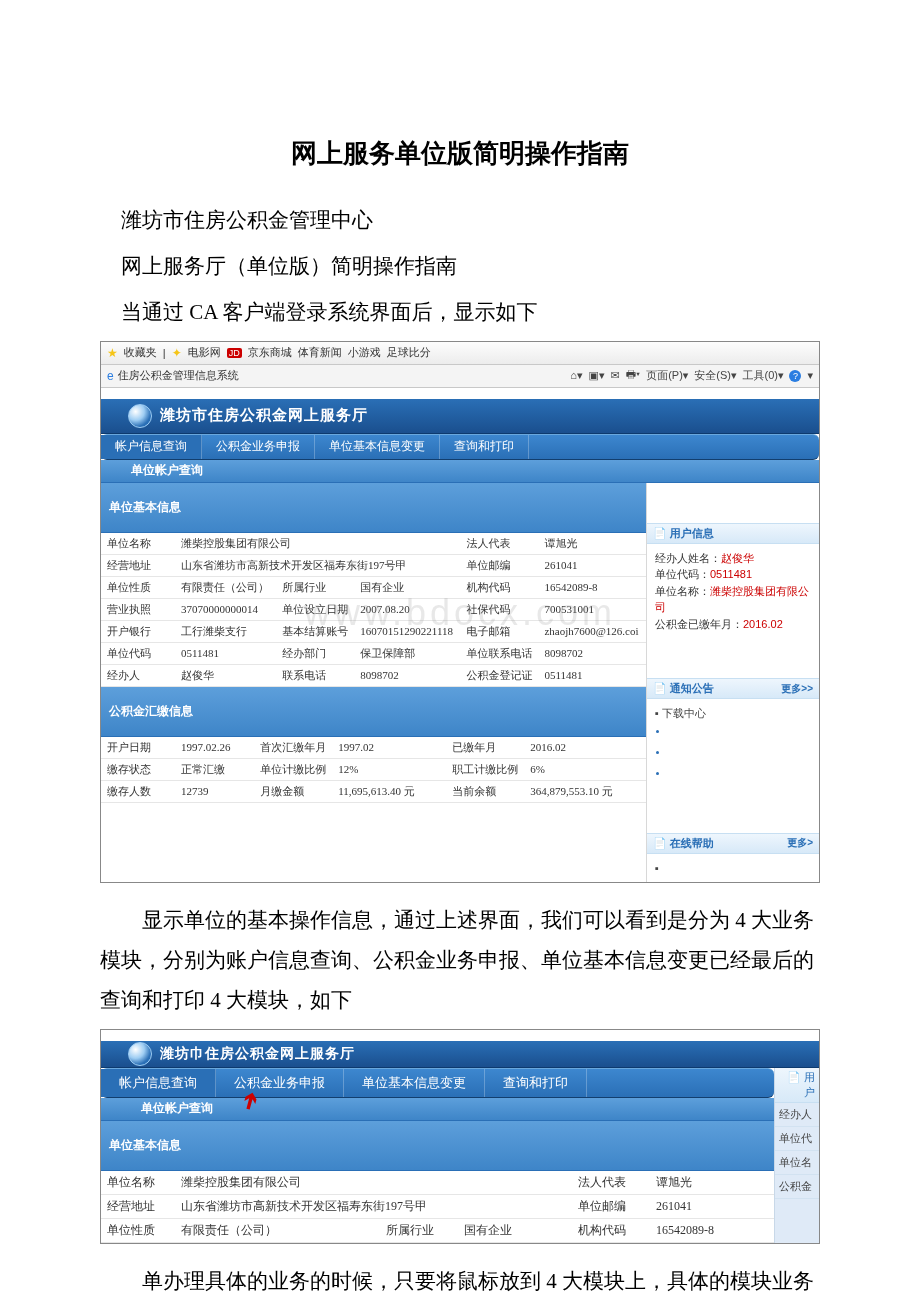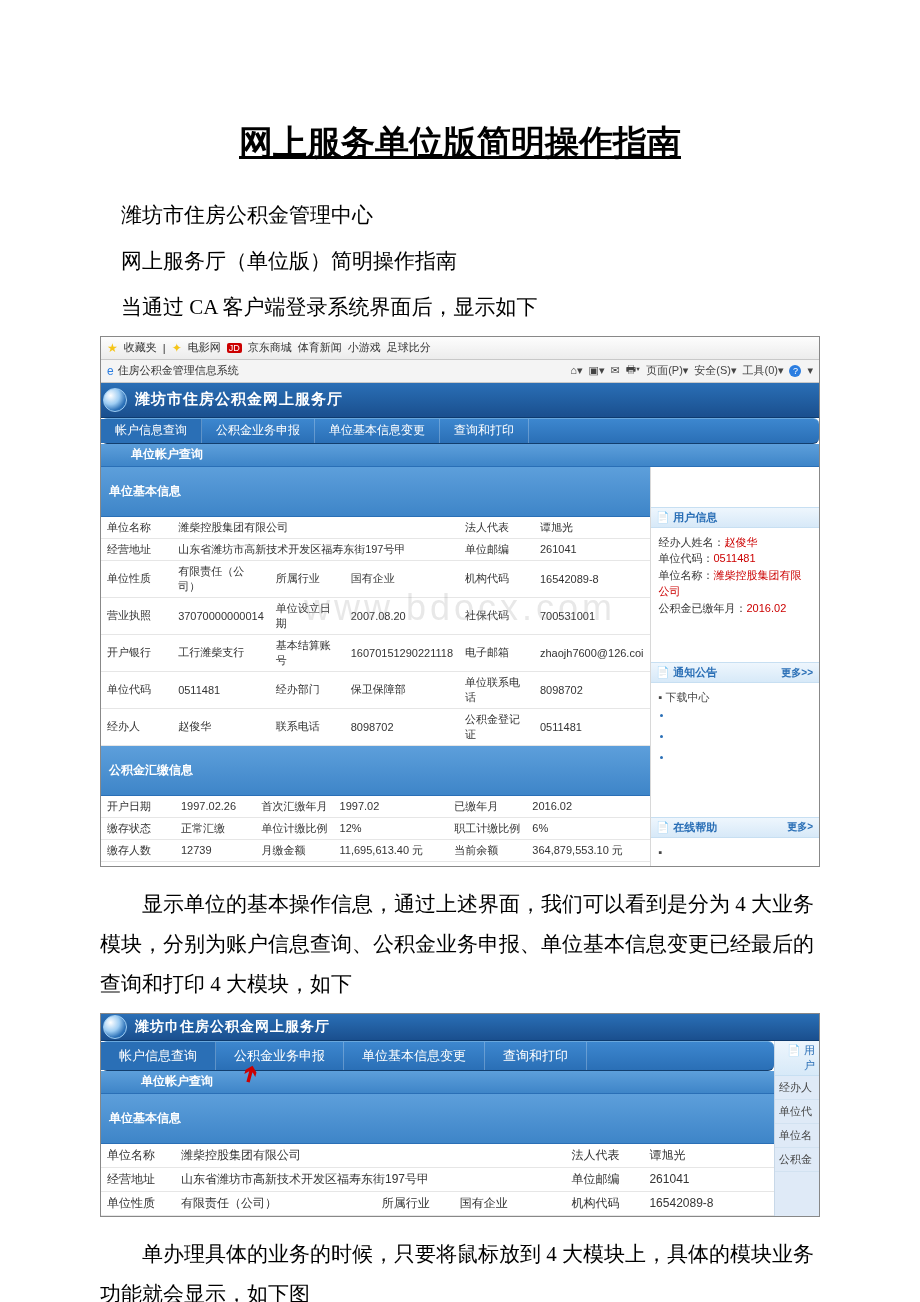--- a/index.html
+++ b/index.html
@@ -7,25 +7,24 @@
     padding: 0;
     background: #fff;
     font-family: "SimSun", "宋体", serif;
     width: 920px;
   }
   .page {
     padding: 120px 100px 80px 100px;
   }
   h1.title {
     font-family: "SimHei", "黑体", sans-serif;
-    font-size: 34px;
+    font-size: 26px;
     font-weight: bold;
     text-align: center;
-    margin: 0 0 30px 0;
-    text-decoration: underline;
+    margin: 16px 0 30px 0;
   }
   p.body {
     font-size: 21px;
     line-height: 1.9;
     margin: 0 0 6px 0;
     text-indent: 2em;
   }
   p.body.noindent { text-indent: 1em; }
   .screenshot {
     margin: 8px 0 18px 0;
@@ -59,26 +58,27 @@
   }
   .tabbar .tab { display:flex; align-items:center; gap:4px; color:#333;}
   .tabbar .ie-icon { color:#2a7de1; font-size:12px;}
   .tabbar .tools { color:#444; display:flex; gap:6px; align-items:center;}
   .tabbar .tools span { white-space:nowrap; }
   .tabbar .help { display:inline-block;width:12px;height:12px;border-radius:50%;background:#2a7de1;color:#fff;text-align:center;line-height:12px;font-size:9px;}
   .banner {
     height: 34px;
     background: linear-gradient(#2a6fb6, #1a4f8e);
     display:flex; align-items:center;
-    padding-left: 2px;
+    padding-left: 27px;
     color:#fff;
     font-weight:bold;
     font-size: 15px;
     letter-spacing: 1px;
     border-bottom:1px solid #0d3a6e;
+    margin-top:11px;
   }
   .banner .logo {
     width:22px;height:22px;border-radius:50%;
     background: radial-gradient(circle at 30% 30%, #fff, #9ecdf3 40%, #2a6fb6 70%);
     margin-right:8px;
     border:1px solid #9ecdf3;
   }
   .menubar {
     height: 24px;
     background: linear-gradient(#3d87cf,#2a6fb6);
@@ -118,20 +118,21 @@
     color:#fff;
     font-weight:bold;
     font-size:12px;
     padding: 16px 8px;
     border-bottom:1px solid #2a6fb6;
   }
   table.info {
     width:100%;
     border-collapse: collapse;
     font-size:11px;
+    font-family:Liberation Serif, serif;
   }
   table.info td {
     border-bottom: 1px solid #e6e6e6;
     padding: 3px 6px;
     vertical-align: middle;
     color:#333;
   }
   table.info td.lbl { width: 62px; color:#333;}
   table.info td.lbl2 { width: 66px;}
   table.info td.val { color:#333;}

